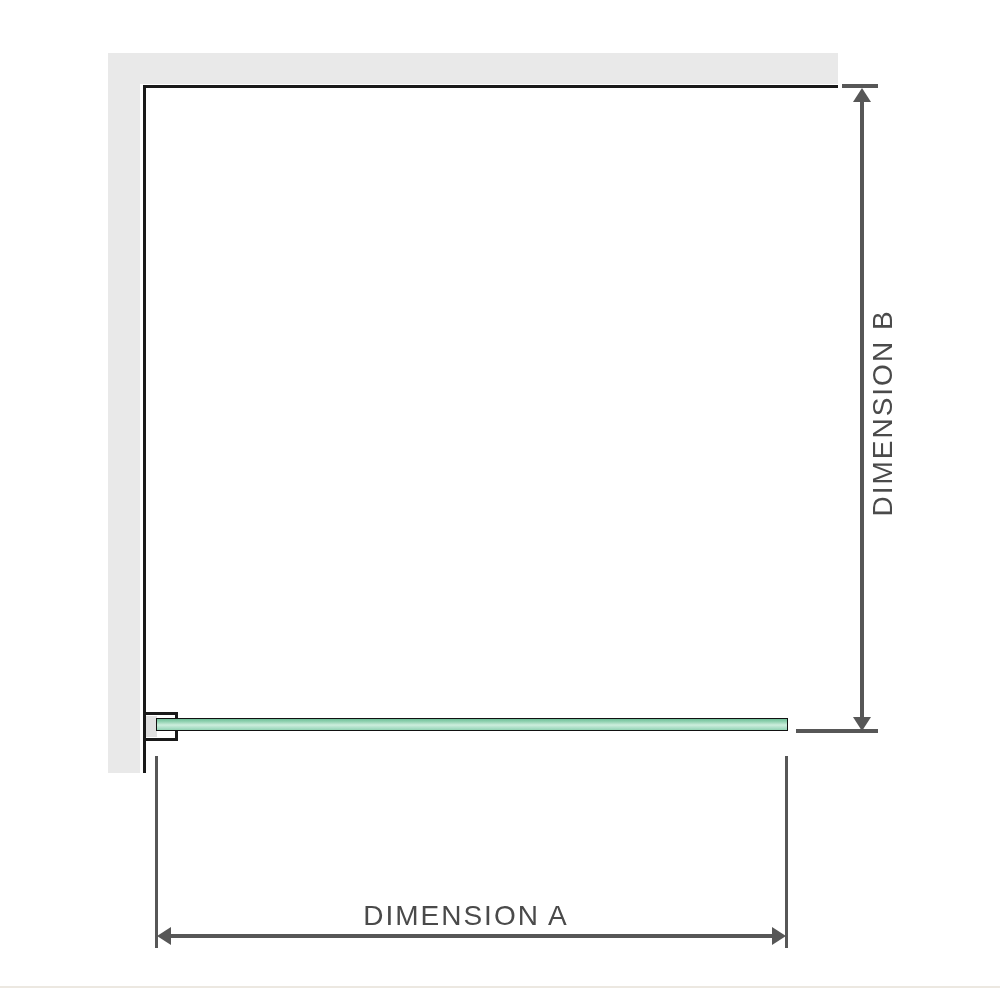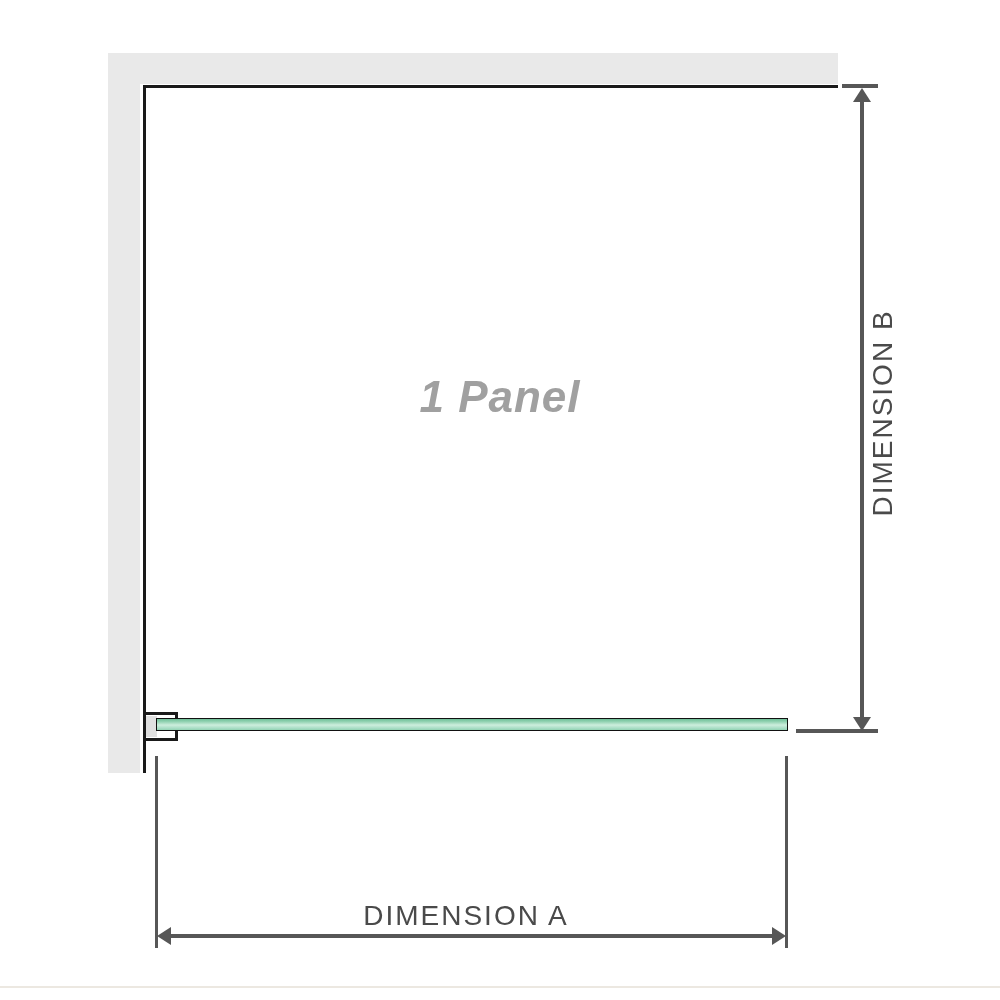--- a/index.html
+++ b/index.html
@@ -101,21 +101,20 @@
 
 <div id="stage">
 
   <div class="abs wall-top"></div>
   <div class="abs wall-left"></div>
 
   <div class="abs edge-top"></div>
   <div class="abs edge-left"></div>
 
   <div class="abs panel-area"></div>
-  <div class="abs panel-label">1 Panel</div>
 
   <div class="abs bracket"></div>
   <div class="abs bracket-pad"></div>
   <div class="abs glass"></div>
 
   <div class="abs dimb-tick-top"></div>
   <div class="abs dimb-tick-bottom"></div>
   <div class="abs dimb-line"></div>
   <div class="abs tri dimb-arrow-up"></div>
   <div class="abs tri dimb-arrow-down"></div>

